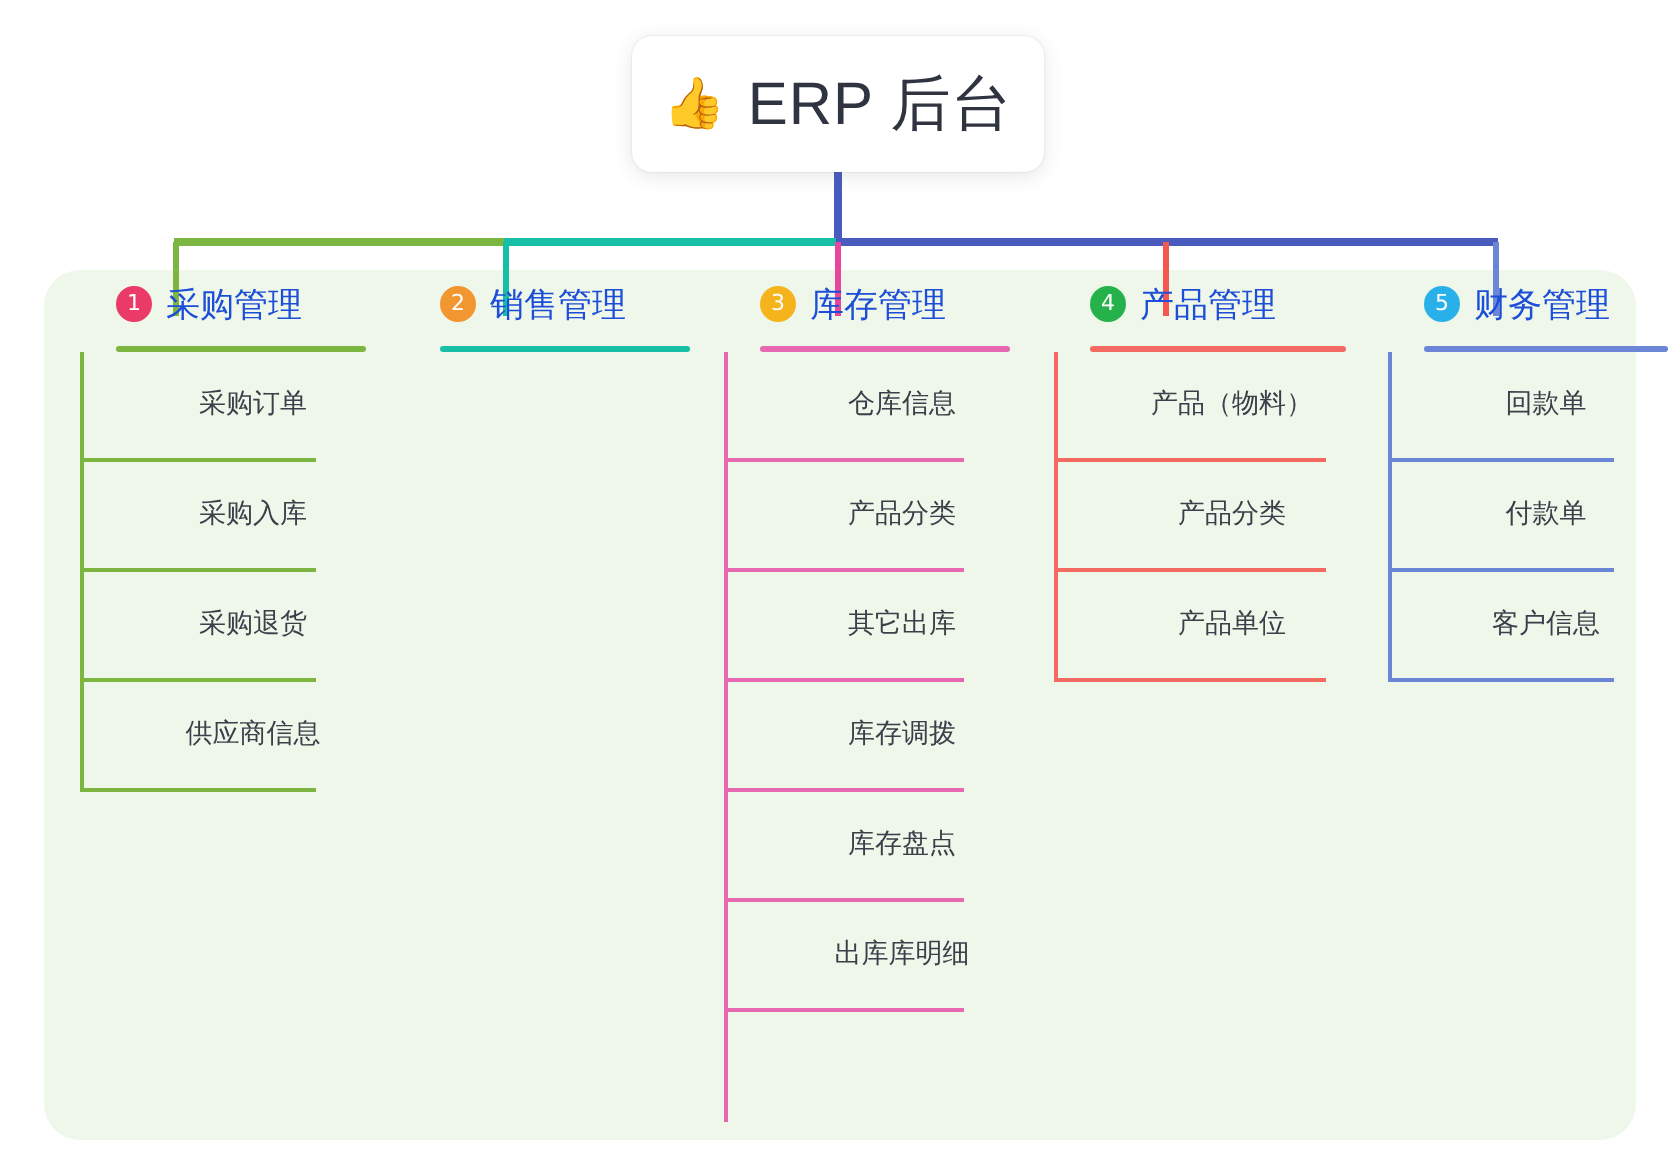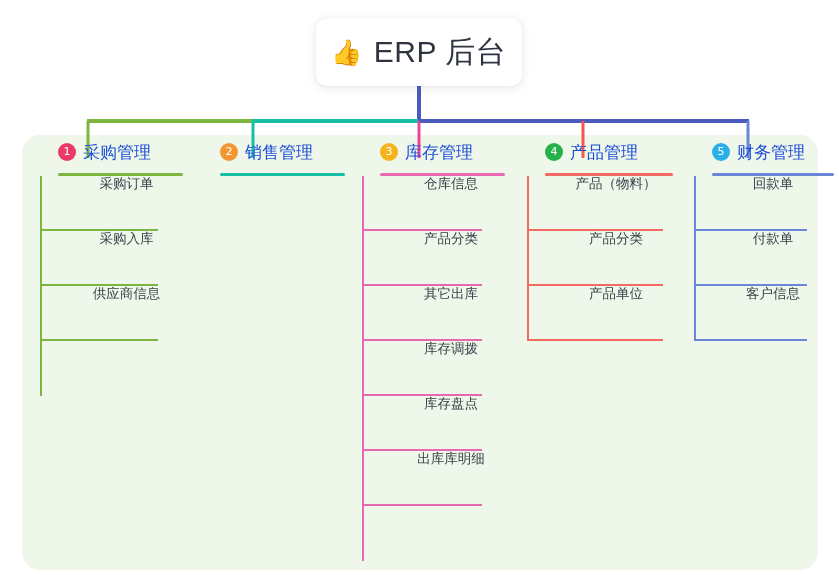--- a/index.html
+++ b/index.html
@@ -122,21 +122,21 @@
     position: absolute;
     left: 0px;
     top: 0;
     width: 2px;
   }
   .item {
     position: relative;
     height: 55px;
     box-sizing: border-box;
     display: flex;
-    align-items: flex-start;
+    align-items: center;
     justify-content: center;
     padding-bottom: 4px;
   }
   .item-label {
     font-size: 13.5px;
     color: #3a4049;
     white-space: nowrap;
     line-height: 16px;
   }
   .item-rule {
@@ -183,20 +183,24 @@
           <div class="spine" style="background: rgb(124, 181, 63); height: 220px;"></div>
           <div class="item">
             <span class="item-label">采购订单</span>
             <div class="item-rule" style="background: rgb(124, 181, 63); width: 118px;"></div>
           </div>
           <div class="item">
             <span class="item-label">采购入库</span>
             <div class="item-rule" style="background: rgb(124, 181, 63); width: 118px;"></div>
           </div>
           <div class="item">
+            <span class="item-label">采购退货</span>
+            <div class="item-rule" style="background: rgb(124, 181, 63); width: 118px;"></div>
+          </div>
+          <div class="item">
             <span class="item-label">供应商信息</span>
             <div class="item-rule" style="background: rgb(124, 181, 63); width: 118px;"></div>
           </div>
         </div>
       </div>
       <div class="column" style="left: 180px; width: 155px;">
         <div class="col-head">
           <span class="badge" style="background: rgb(242, 150, 47);">2</span>
           <span class="col-title">销售管理</span>
         </div>

